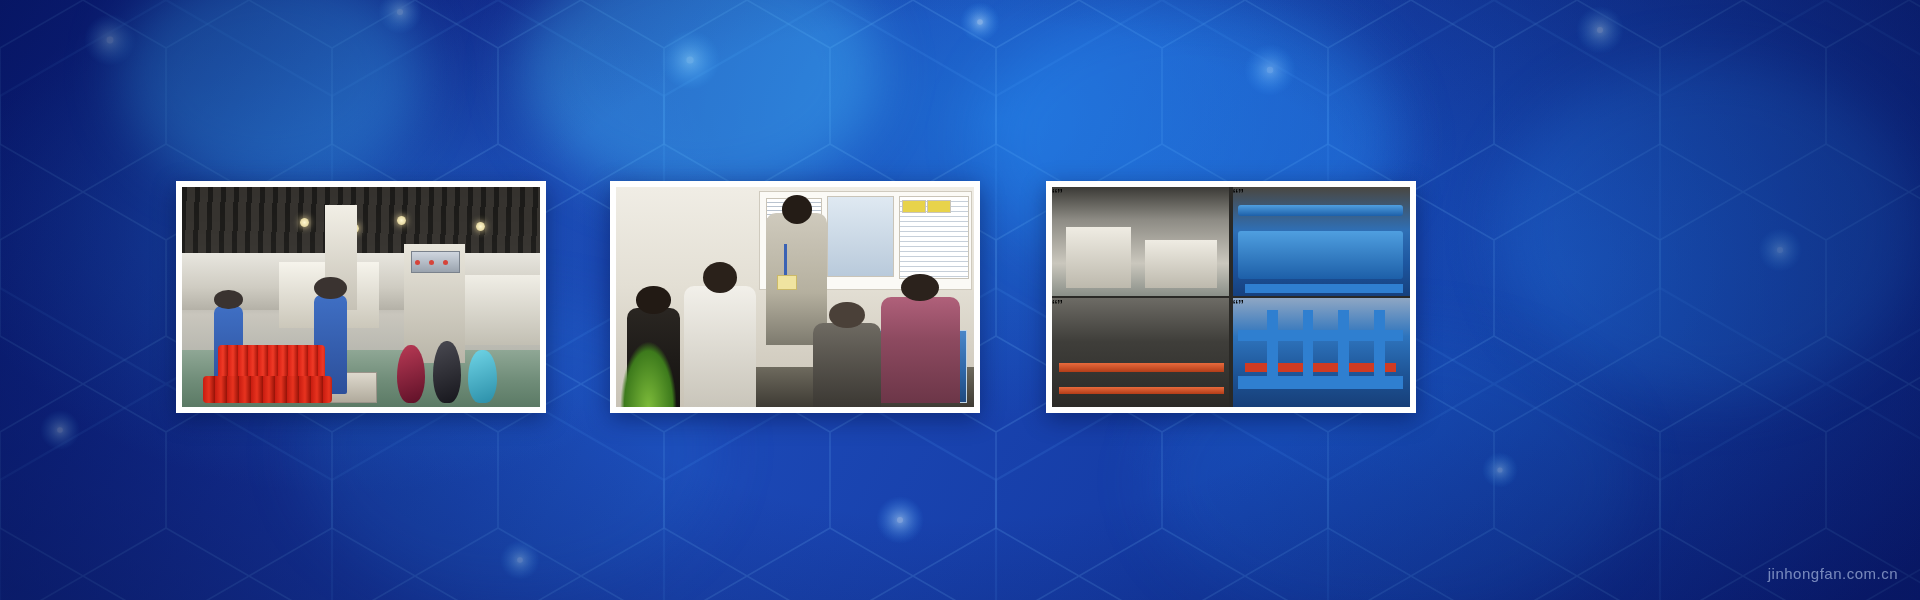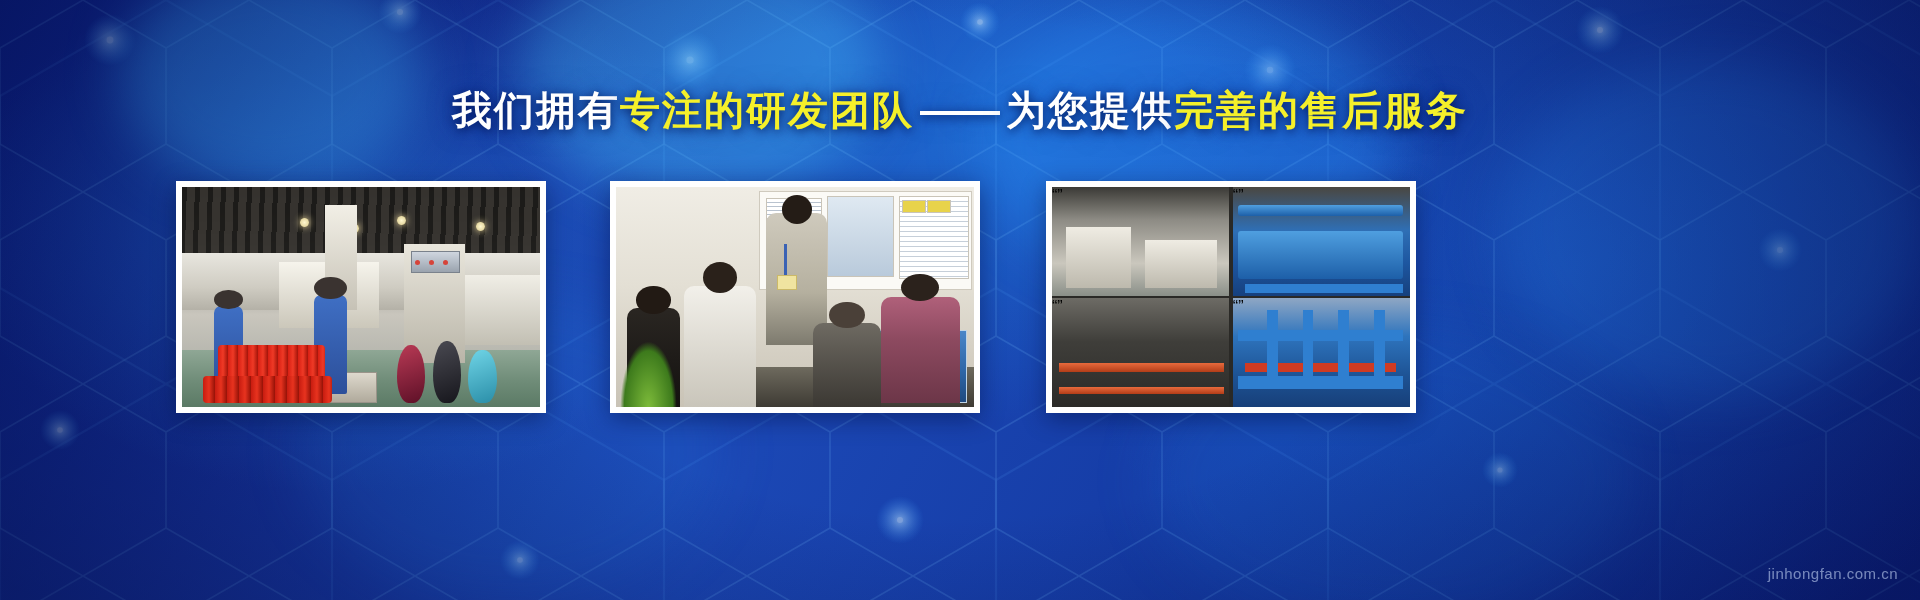--- a/index.html
+++ b/index.html
@@ -194,23 +194,20 @@
   </svg>
 
   <div class="glow g1"></div>
   <div class="glow g2"></div>
   <div class="glow g3"></div>
   <div class="glow g4"></div>
   <div class="glow g5"></div>
   <div class="glow g6"></div>
   <div class="vig"></div>
 
-  <div class="headline">
-    <span>我们拥有</span><span class="hl">专注的研发团队</span><span class="dash">——</span><span>为您提供</span><span class="hl">完善的售后服务</span>
-  </div>
 
   <div class="cards">
 
     <div class="card c1">
       <div class="pic p1" title="Workers in blue uniforms operating a spray/coating production line with red products and glass vases in a factory workshop">
         <div class="roof"></div>
           <div class="wall"></div>
           <div class="floor"></div>
         <div class="lamp" style="left:33%;top:14%"></div>
         <div class="lamp" style="left:47%;top:17%"></div>

